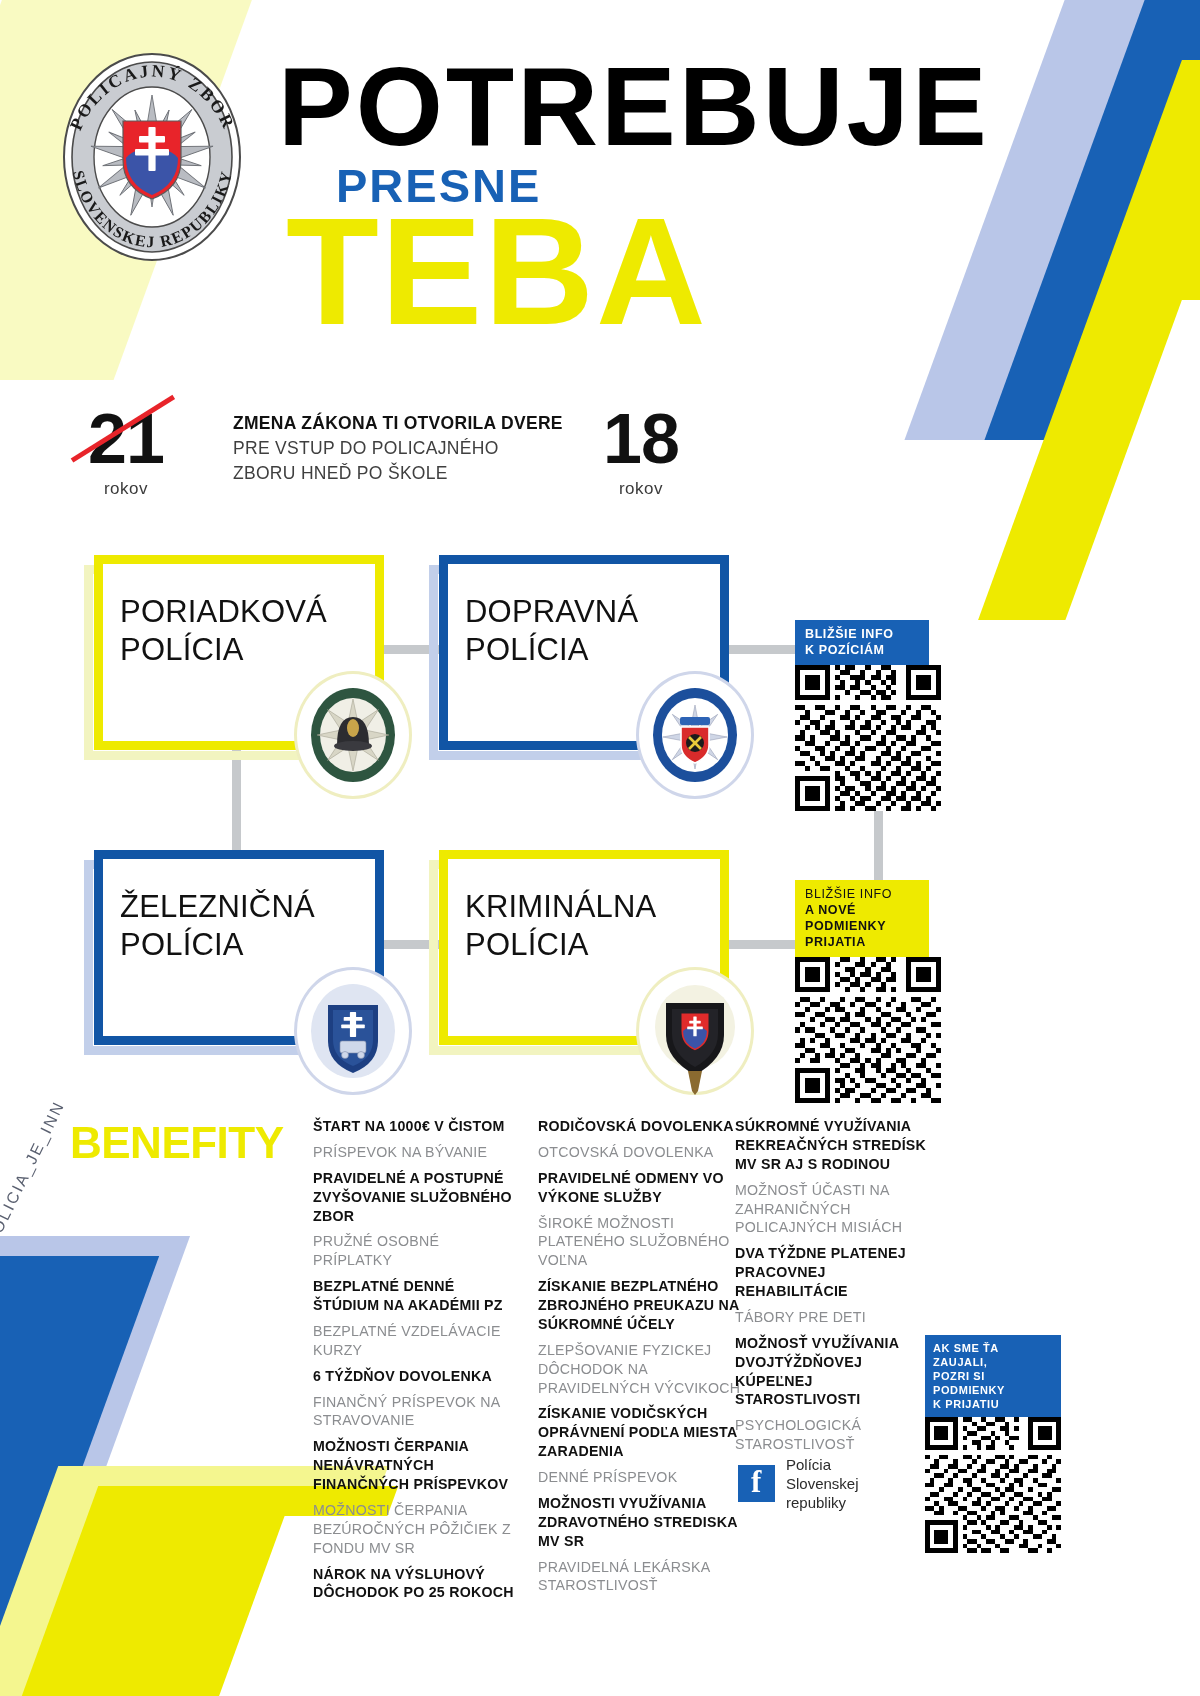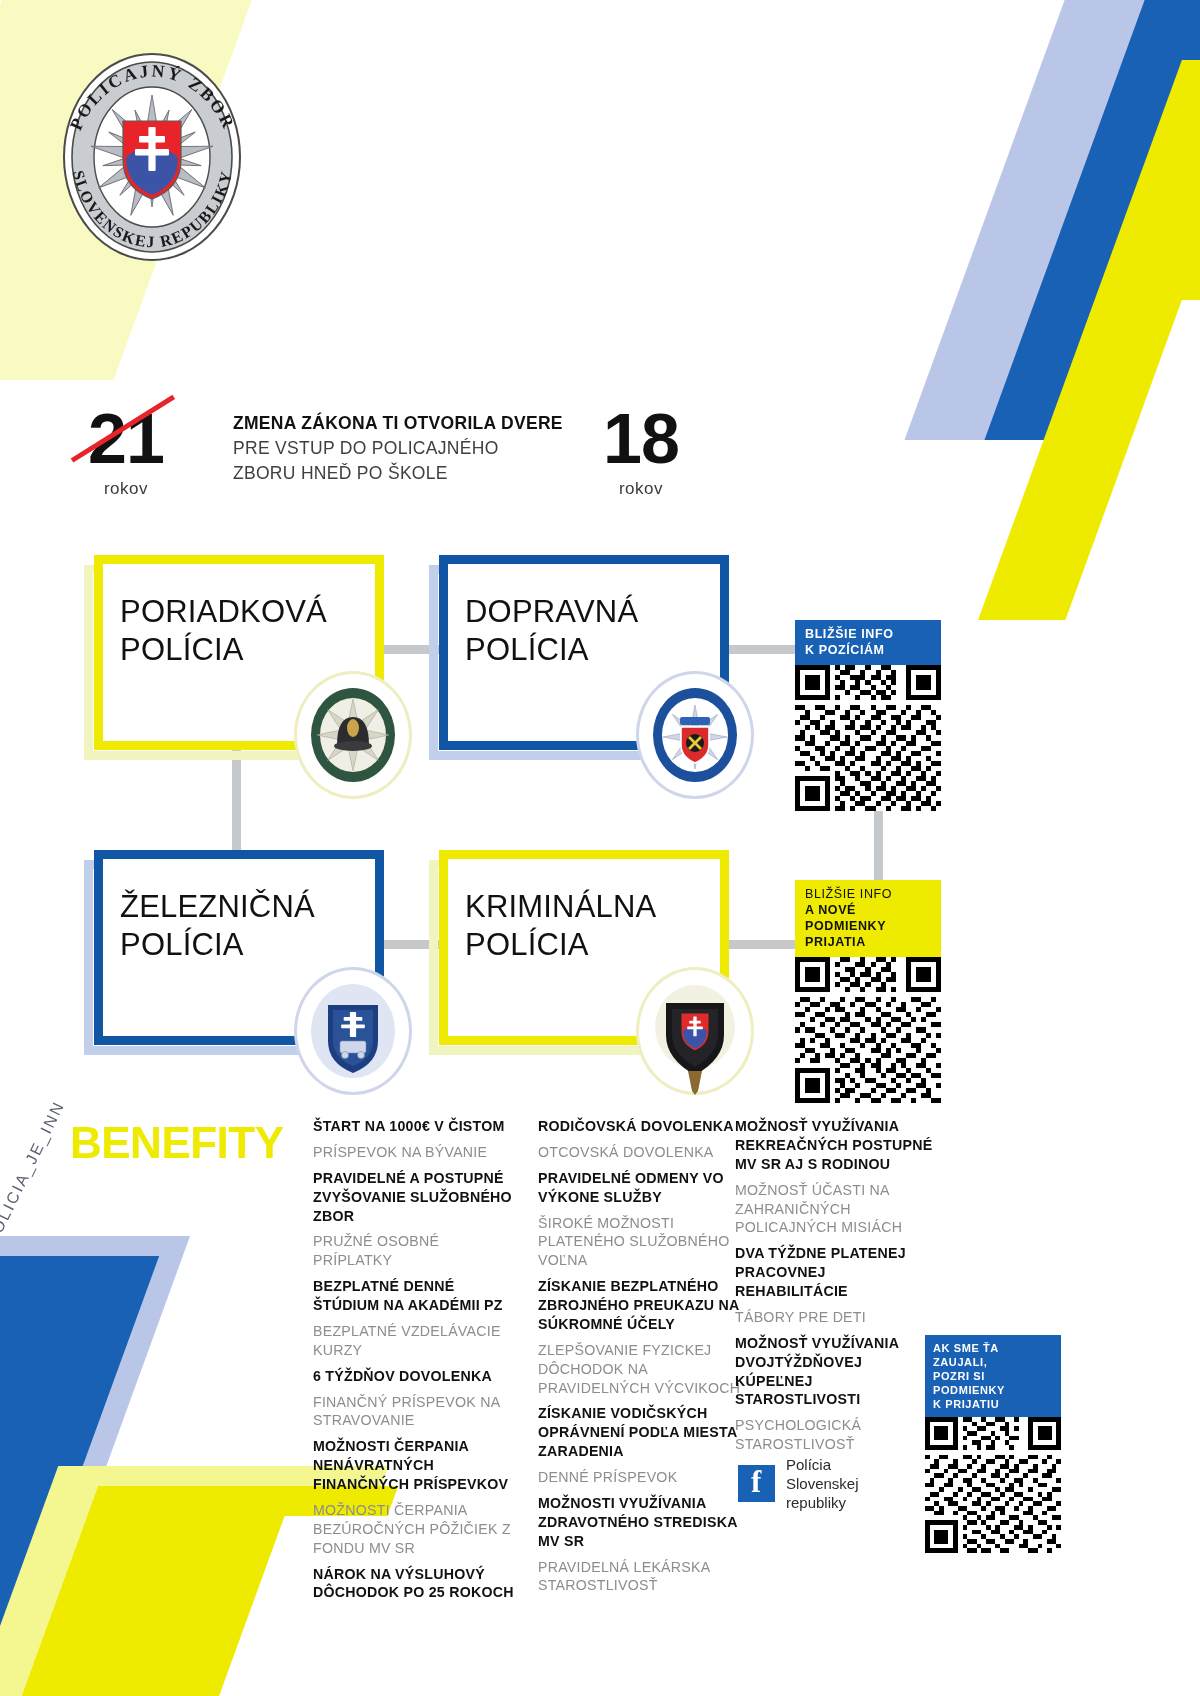--- a/index.html
+++ b/index.html
@@ -151,21 +151,21 @@
   .c-h2 { left: 300px; top: 395px; width: 64px; height: 9px; }
   .c-v1 { left: 148px; top: 195px; width: 9px; height: 118px; }
   .c-v2 { left: 790px; top: 100px; width: 9px; height: 300px; }
   .c-h3 { left: 640px; top: 100px; width: 160px; height: 9px; }
   .c-h4 { left: 640px; top: 395px; width: 160px; height: 9px; }
 
   
   .qrblock { position: absolute; z-index: 7; }
   .qr-caption {
     padding: 6px 10px 7px 10px; font-size: 12.5px; font-weight: 700;
-    letter-spacing: .6px; line-height: 1.28; width: 146px;
+    letter-spacing: .6px; line-height: 1.28; width: 134px;
   }
   .qr-caption.blue { background: #1861b5; color: #fff; }
   .qr-caption.yellow { background: #eeea00; color: #111; }
   .qr-caption .reg { font-weight: 400; }
   .qr-img { width: 146px; height: 146px; display: block; background: #fff; }
 
   .qr1 { left: 795px; top: 620px; }
   .qr2 { left: 795px; top: 880px; }
   .qr3 { left: 925px; top: 1335px; }
   .qr3 .qr-caption { width: 136px; font-size: 11px; padding: 6px 8px; }
@@ -300,20 +300,25 @@
 
       <text font-family="'Liberation Serif', serif" font-size="17.5" font-weight="700" fill="#1a1a1a" letter-spacing="2.6">
         <textPath href="#arcTop" startOffset="50%" text-anchor="middle">POLICAJNÝ ZBOR</textPath>
       </text>
       <text font-family="'Liberation Serif', serif" font-size="16" font-weight="700" fill="#1a1a1a" letter-spacing="1.6">
         <textPath href="#arcBot" startOffset="50%" text-anchor="middle">SLOVENSKEJ REPUBLIKY</textPath>
       </text>
     </svg>
   </div>
 
+  <div class="headline">
+    <div class="hl-potrebuje">POTREBUJE</div>
+    <div class="hl-presne">PRESNE</div>
+    <div class="hl-teba">TEBA</div>
+  </div>
 
   <div class="ages">
     <div class="age age-old">
       <div class="age-num">21</div>
       <div class="strike"></div>
       <div class="age-unit">rokov</div>
     </div>
 
     <div class="law-text">
       <div class="law-l1">ZMENA ZÁKONA TI OTVORILA DVERE</div>
@@ -1138,21 +1143,21 @@
       <div class="bitem b">PRAVIDELNÉ ODMENY VO VÝKONE SLUŽBY</div>
       <div class="bitem g">ŠIROKÉ MOŽNOSTI PLATENÉHO SLUŽOBNÉHO VOĽNA</div>
       <div class="bitem b">ZÍSKANIE BEZPLATNÉHO ZBROJNÉHO PREUKAZU NA SÚKROMNÉ ÚČELY</div>
       <div class="bitem g">ZLEPŠOVANIE FYZICKEJ DÔCHODOK NA PRAVIDELNÝCH VÝCVIKOCH</div>
       <div class="bitem b">ZÍSKANIE VODIČSKÝCH OPRÁVNENÍ PODĽA MIESTA ZARADENIA</div>
       <div class="bitem g">DENNÉ PRÍSPEVOK</div>
       <div class="bitem b">MOŽNOSTI VYUŽÍVANIA ZDRAVOTNÉHO STREDISKA MV SR</div>
       <div class="bitem g">PRAVIDELNÁ LEKÁRSKA STAROSTLIVOSŤ</div>
     </div>
   <div class="bcol bcol3">
-      <div class="bitem b">MOŽNOSŤ VYUŽÍVANIA REKREAČNÝCH POSTUPNÉ MV SR AJ S RODINOU</div>
+      <div class="bitem b">SÚKROMNÉ VYUŽÍVANIA REKREAČNÝCH STREDÍSK MV SR AJ S RODINOU</div>
       <div class="bitem g">MOŽNOSŤ ÚČASTI NA ZAHRANIČNÝCH POLICAJNÝCH MISIÁCH</div>
       <div class="bitem b">DVA TÝŽDNE PLATENEJ PRACOVNEJ REHABILITÁCIE</div>
       <div class="bitem g">TÁBORY PRE DETI</div>
       <div class="bitem b">MOŽNOSŤ VYUŽÍVANIA DVOJTÝŽDŇOVEJ KÚPEĽNEJ STAROSTLIVOSTI</div>
       <div class="bitem g">PSYCHOLOGICKÁ STAROSTLIVOSŤ</div>
     </div>
 
   <div class="fb">
     <div class="fb-icon"></div>
     <div class="fb-text">

